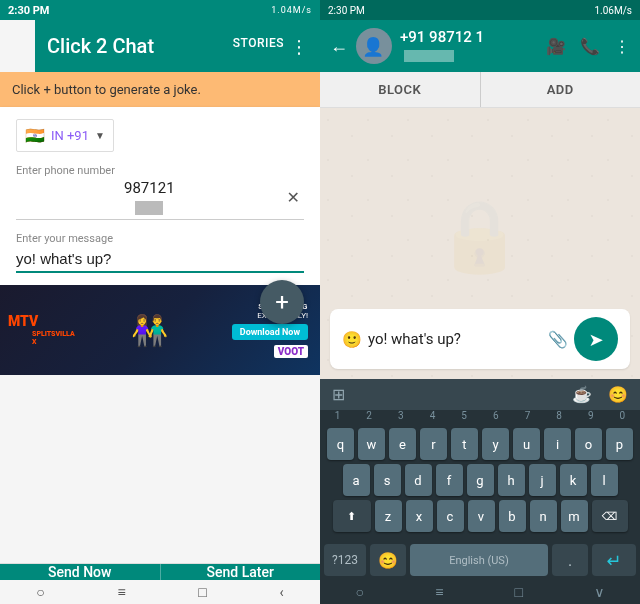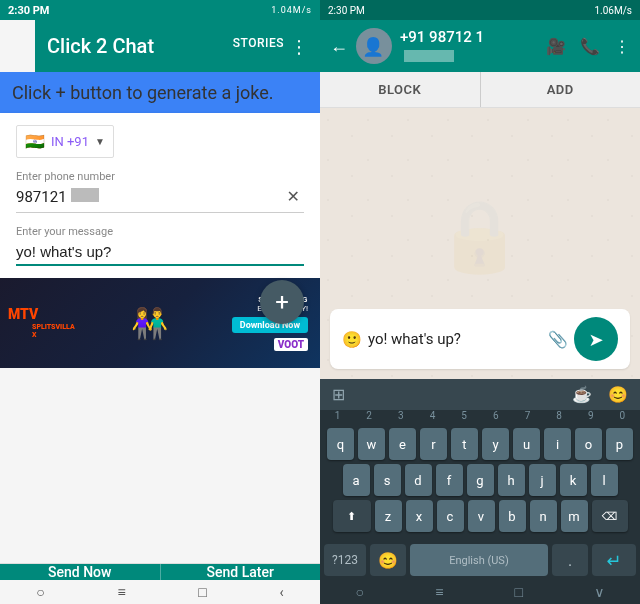--- a/index.html
+++ b/index.html
@@ -65,23 +65,23 @@
       letter-spacing: 0.5px;
     }
 
     .menu-icon {
       color: white;
       font-size: 18px;
     }
 
     .hint-text {
       padding: 10px 12px;
-      font-size: 18px;
+      font-size: 13px;
       color: #333;
-      background: #3b82f6;
+      background: #fdba74;
     }
 
     .form-card {
       background: white;
       margin: 0;
       padding: 12px 16px;
       box-shadow: 0 1px 3px rgba(0,0,0,0.15);
     }
 
     .country-row {
@@ -125,22 +125,23 @@
 
     .phone-input-container {
       flex: 1;
       position: relative;
     }
 
     .phone-value {
       font-size: 15px;
       color: #222;
       display: flex;
-      align-items: flex-start;
+      align-items: center;
       gap: 4px;
+      flex-direction: column;
     }
 
     .phone-blur {
       background: #bbb;
       width: 28px;
       height: 14px;
       display: inline-block;
       vertical-align: middle;
     }
 

